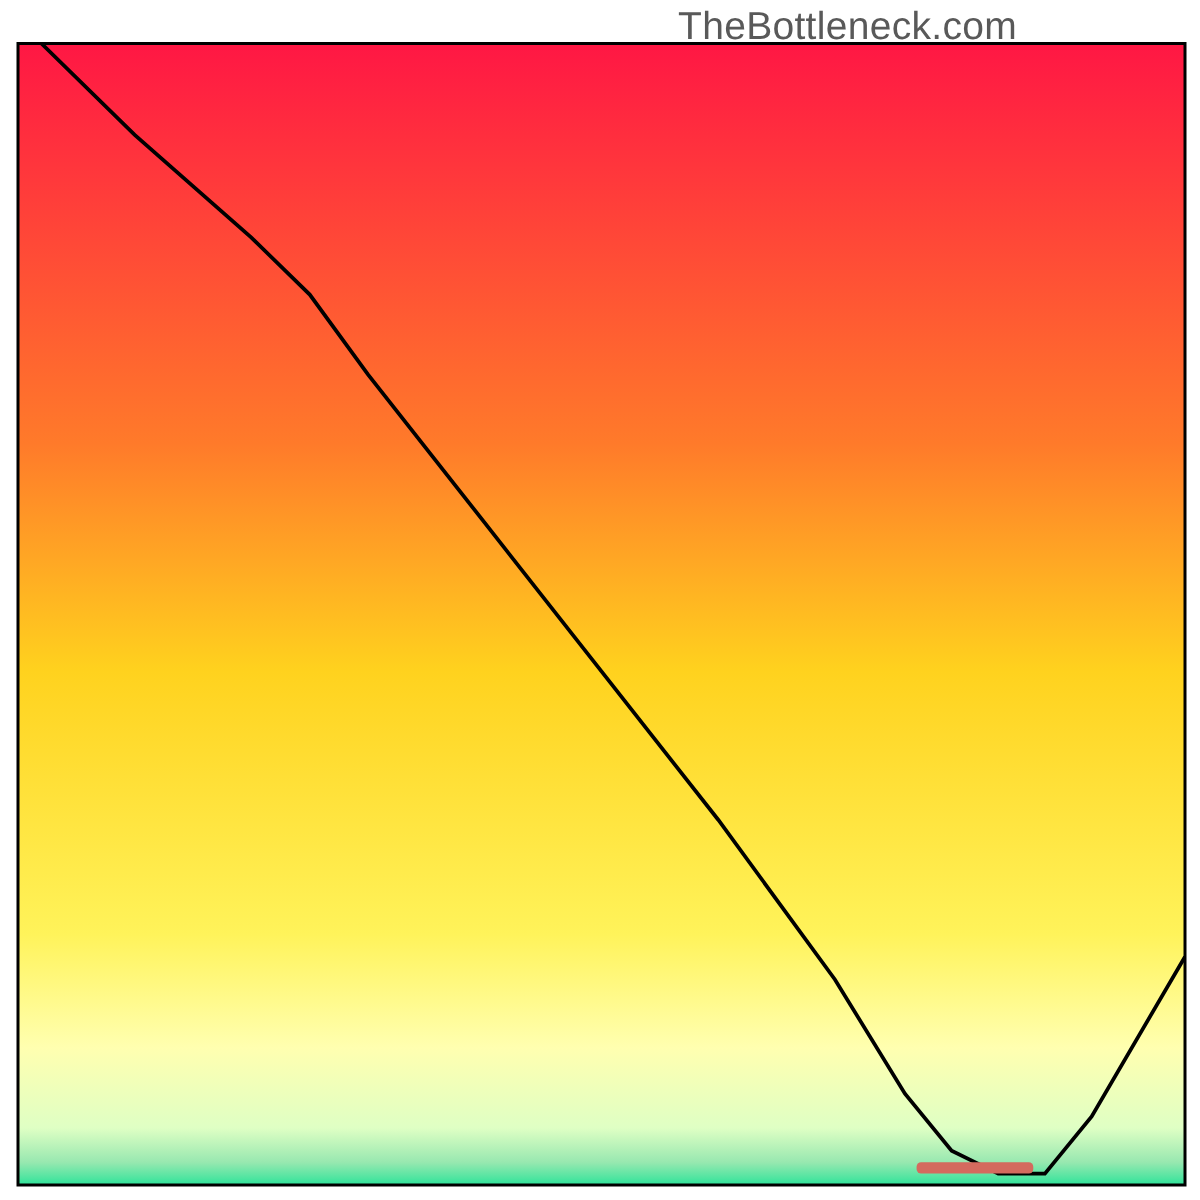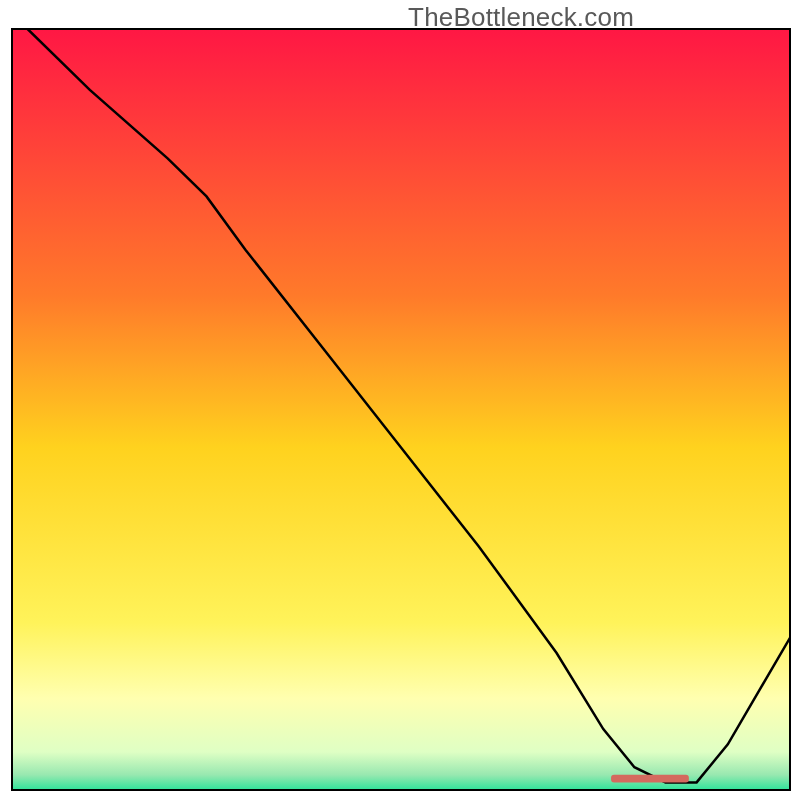--- a/index.html
+++ b/index.html
@@ -8,20 +8,21 @@
     width: 800px;
     height: 800px;
     overflow: hidden;
     background: #fff;
     font-family: Arial, Helvetica, sans-serif;
   }
   .stage {
     position: relative;
     width: 644px;
     height: 800px;
+    padding-left: 44px;
   }
   .watermark {
     position: absolute;
     top: 2px;
     right: 10px;
     font-size: 26px;
     font-weight: 400;
     color: #595959;
     letter-spacing: 0.2px;
   }

